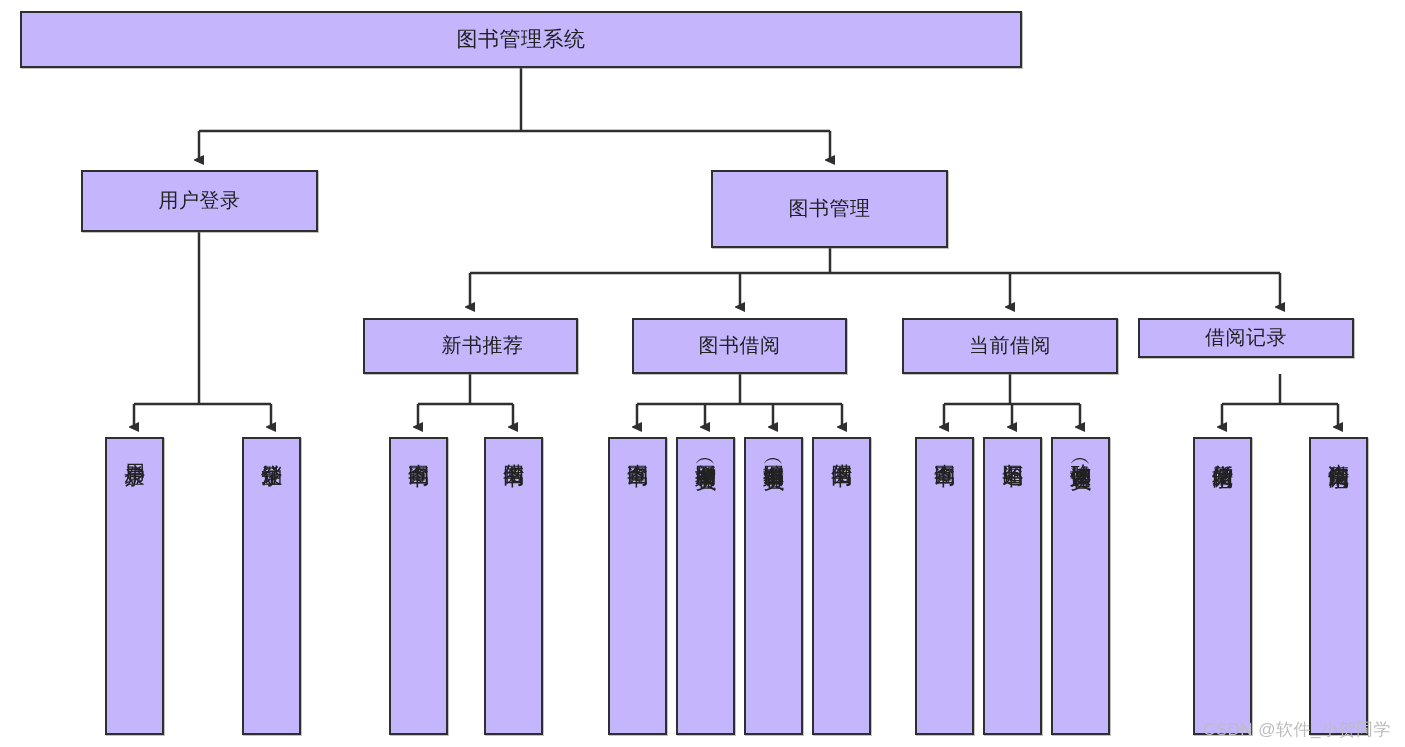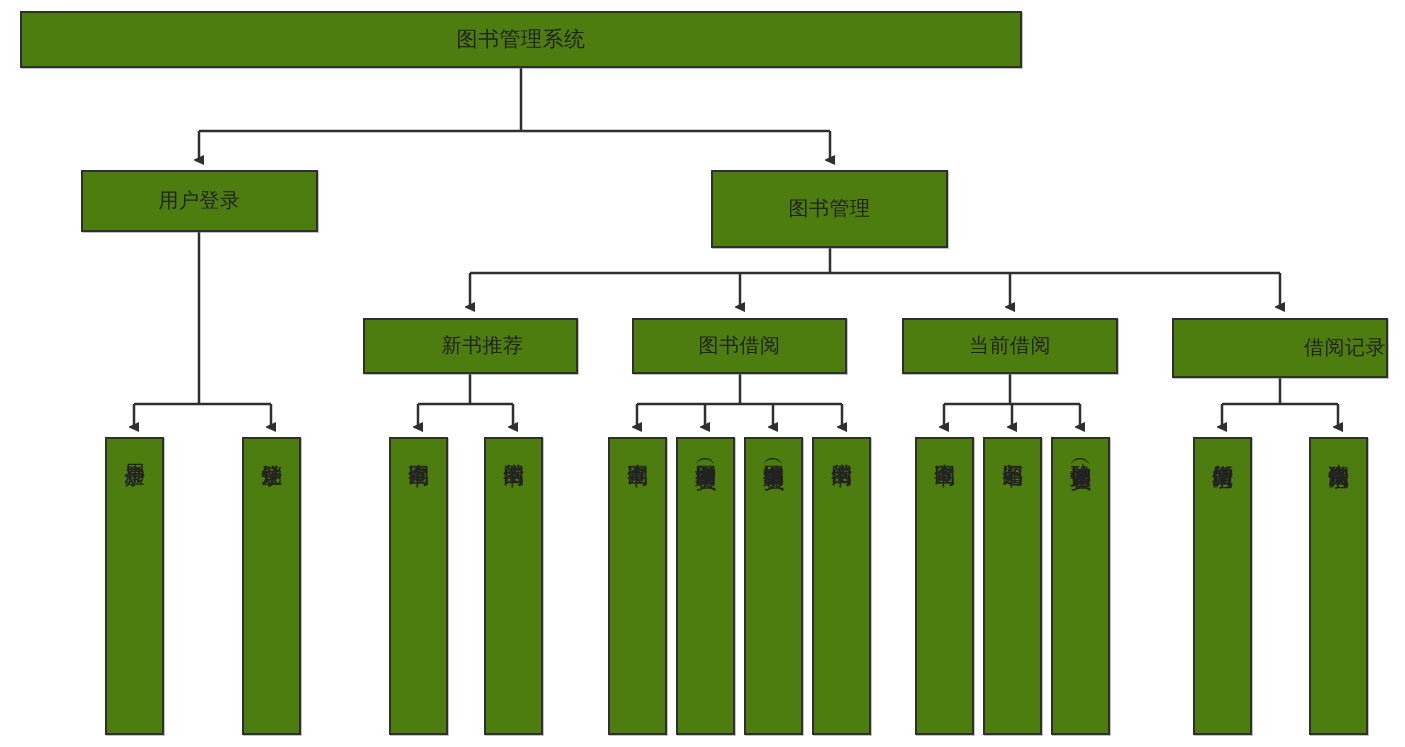--- a/index.html
+++ b/index.html
@@ -19,21 +19,21 @@
     position: absolute;
     left: 0;
     top: 0;
     width: 1405px;
     height: 747px;
     pointer-events: none;
   }
   .node {
     position: absolute;
     box-sizing: border-box;
-    background: #4d7c0f;
+    background: #c4b5fd;
     border: 2.5px solid #2f2f2f;
     display: flex;
     align-items: center;
     justify-content: center;
     color: #222222;
     box-shadow: 1px 1px 0 rgba(120,120,120,0.45);
   }
   .node .label {
     font-size: 20px;
     line-height: 1.18;
@@ -133,21 +133,21 @@
 
   <div class="node" style="left:363px; top:318px; width:215px; height:56px;padding-left:24px;">
     <span class="label">新书推荐</span>
   </div>
   <div class="node" style="left:902px; top:318px; width:216px; height:56px;">
     <span class="label">当前借阅</span>
   </div>
   <div class="node" style="left:632px; top:318px; width:215px; height:56px;">
     <span class="label">图书借阅</span>
   </div>
-  <div class="node" style="left:1172px; top:318px; width:216px; height:60px;justify-content:flex-end;">
+  <div class="node" style="left:1138px; top:318px; width:216px; height:40px;">
     <span class="label">借阅记录</span>
   </div>
 
   <div class="node vertical" style="left:105px; top:437px; width:59px; height:298px;">
     <span class="label">用户登录</span>
   </div>
   <div class="node vertical" style="left:242px; top:437px; width:59px; height:298px;">
     <span class="label">注销登录</span>
   </div>
 
@@ -181,14 +181,15 @@
     <span class="label">确认归还（管理员）</span>
   </div>
 
   <div class="node vertical" style="left:1193px; top:437px; width:59px; height:298px;">
     <span class="label">新增借阅记录</span>
   </div>
   <div class="node vertical" style="left:1309px; top:437px; width:59px; height:298px;">
     <span class="label">查询借阅记录</span>
   </div>
 
+  <div id="watermark">CSDN @软件_小贺同学</div>
 
 </div>
 
 </body></html>

